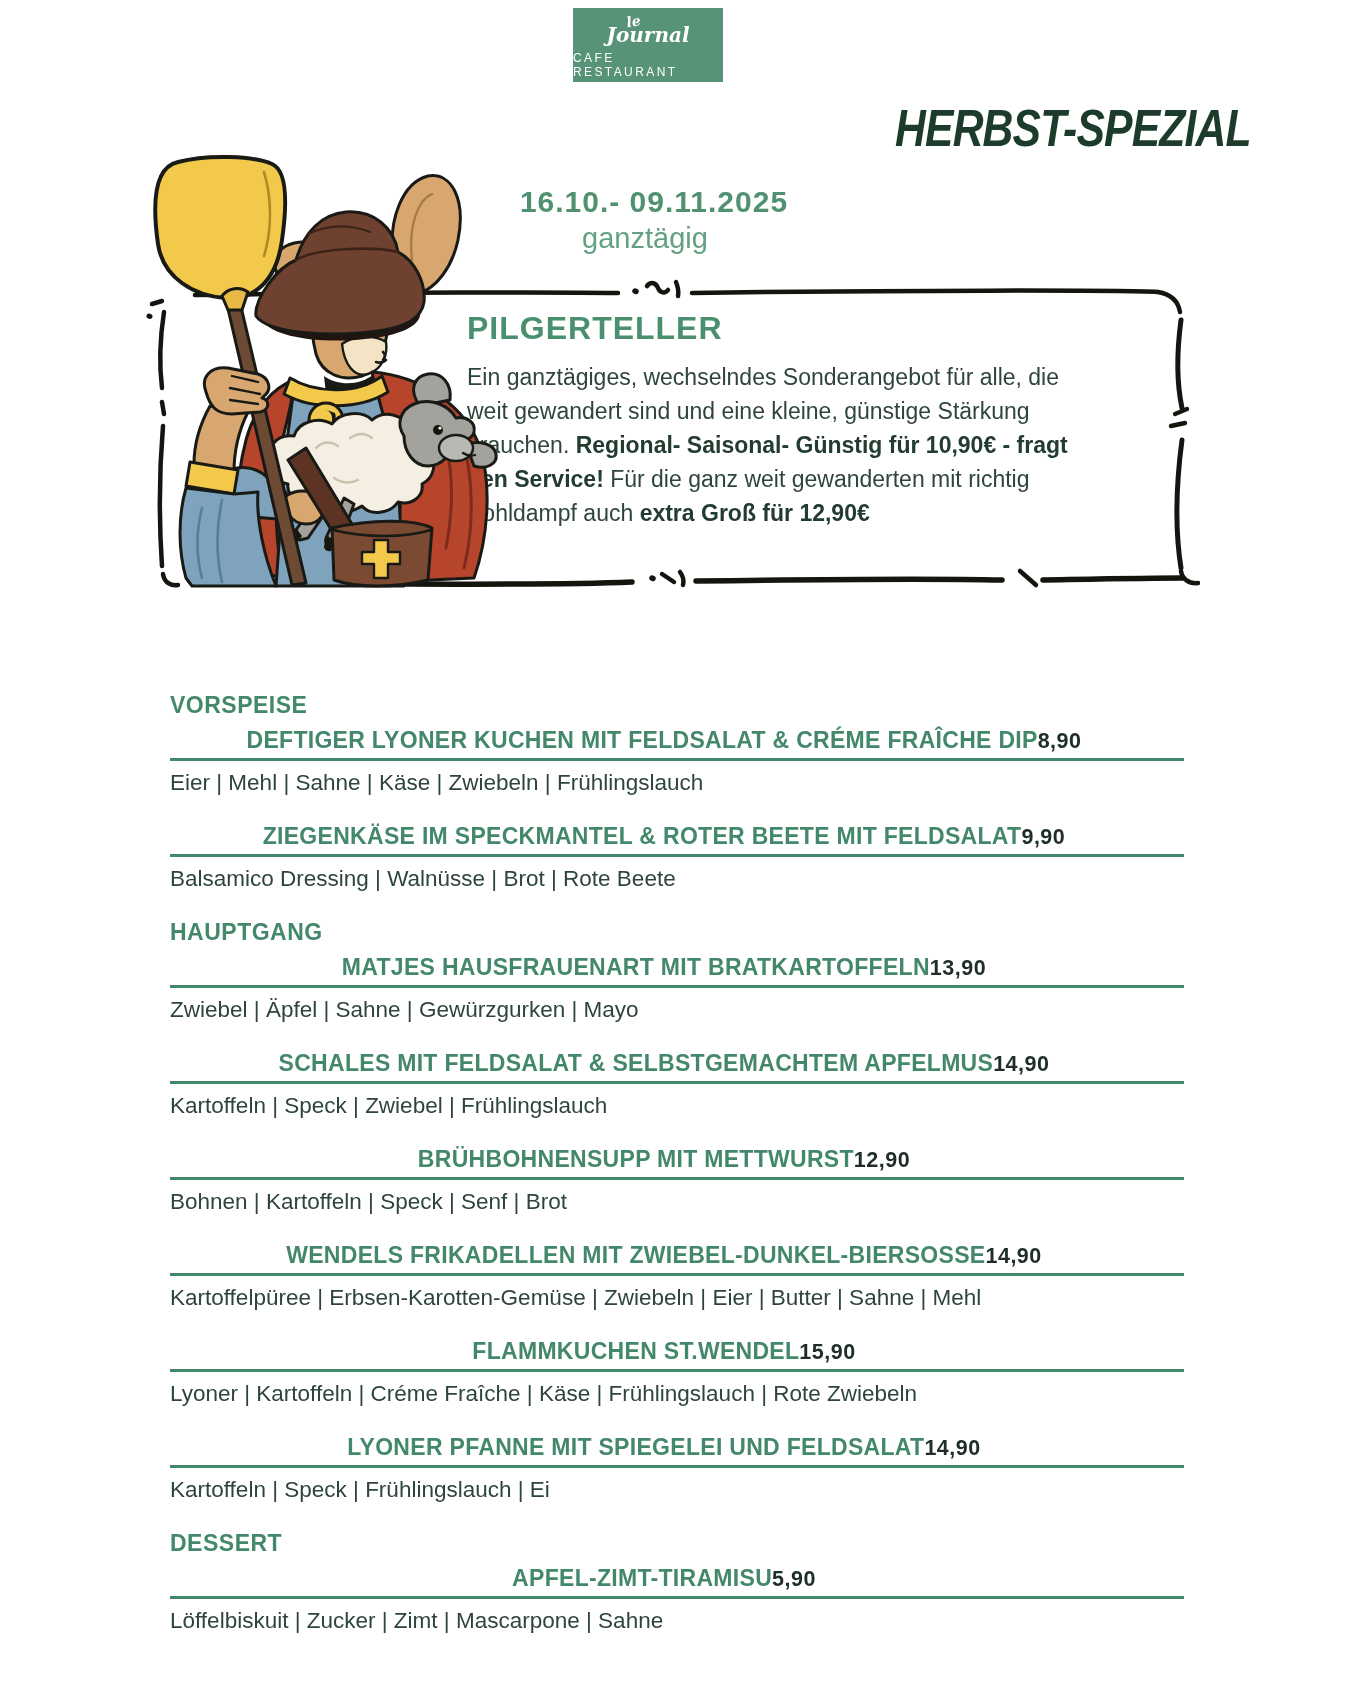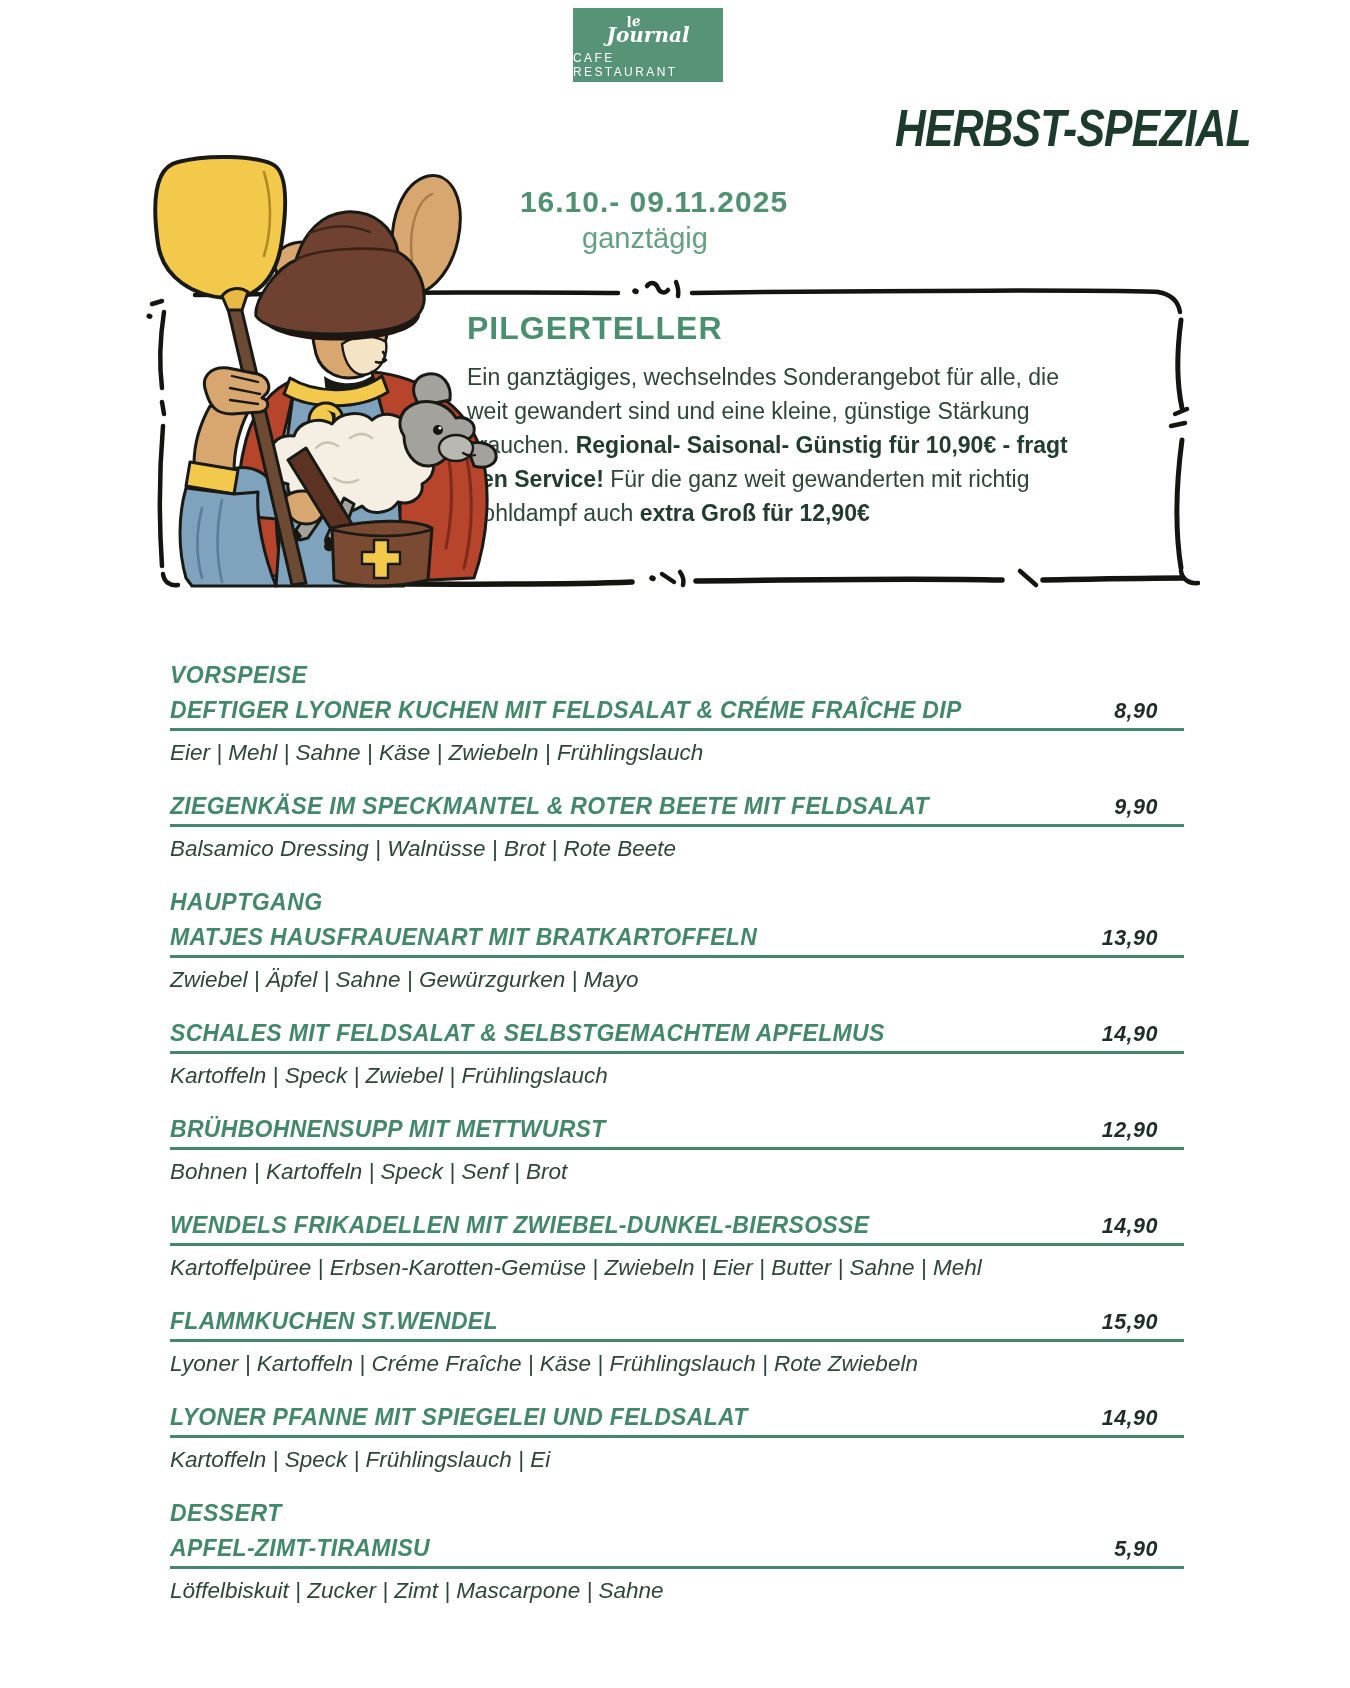--- a/index.html
+++ b/index.html
@@ -43,25 +43,25 @@
   
   .special{position:absolute;left:467px;top:310px;width:628px;}
   .special h2{color:#4a9070;font-size:32px;letter-spacing:1px;margin-bottom:13px;}
   .special p{font-size:23px;line-height:34px;color:var(--text-dark);}
   .special p .b{font-weight:bold;color:#223c30;}
 
   
   .pilgrim{position:absolute;left:136px;top:148px;width:372px;height:440px;}
 
   
-  .menu{position:absolute;left:170px;top:664px;width:1014px;font-style:italic;}
+  .menu{position:absolute;left:170px;top:694px;width:1014px;}
   .menu-section + .menu-section{margin-top:30px;}
   .sec-heading{color:var(--accent-green);font-size:23px;line-height:23px;letter-spacing:.5px;margin:0 0 12px 0;}
   .item + .item{margin-top:30px;}
-  .item-head{display:flex;justify-content:space-between;align-items:flex-end;
+  .item-head{display:flex;justify-content:center;align-items:flex-end;
     border-bottom:3px solid var(--accent-green);padding-bottom:6px;}
   .item-name{color:var(--accent-green);font-weight:bold;font-size:23px;line-height:23px;letter-spacing:.3px;}
   .item-price{color:var(--price-dark);font-weight:bold;font-size:21.5px;line-height:21.5px;
     letter-spacing:.5px;padding-right:26px;white-space:nowrap;}
   .item-ingredients{margin-top:9px;color:var(--text-dark);font-size:22.5px;line-height:25px;}
 </style>
 </head>
 <body>
 
 <div class="page">

